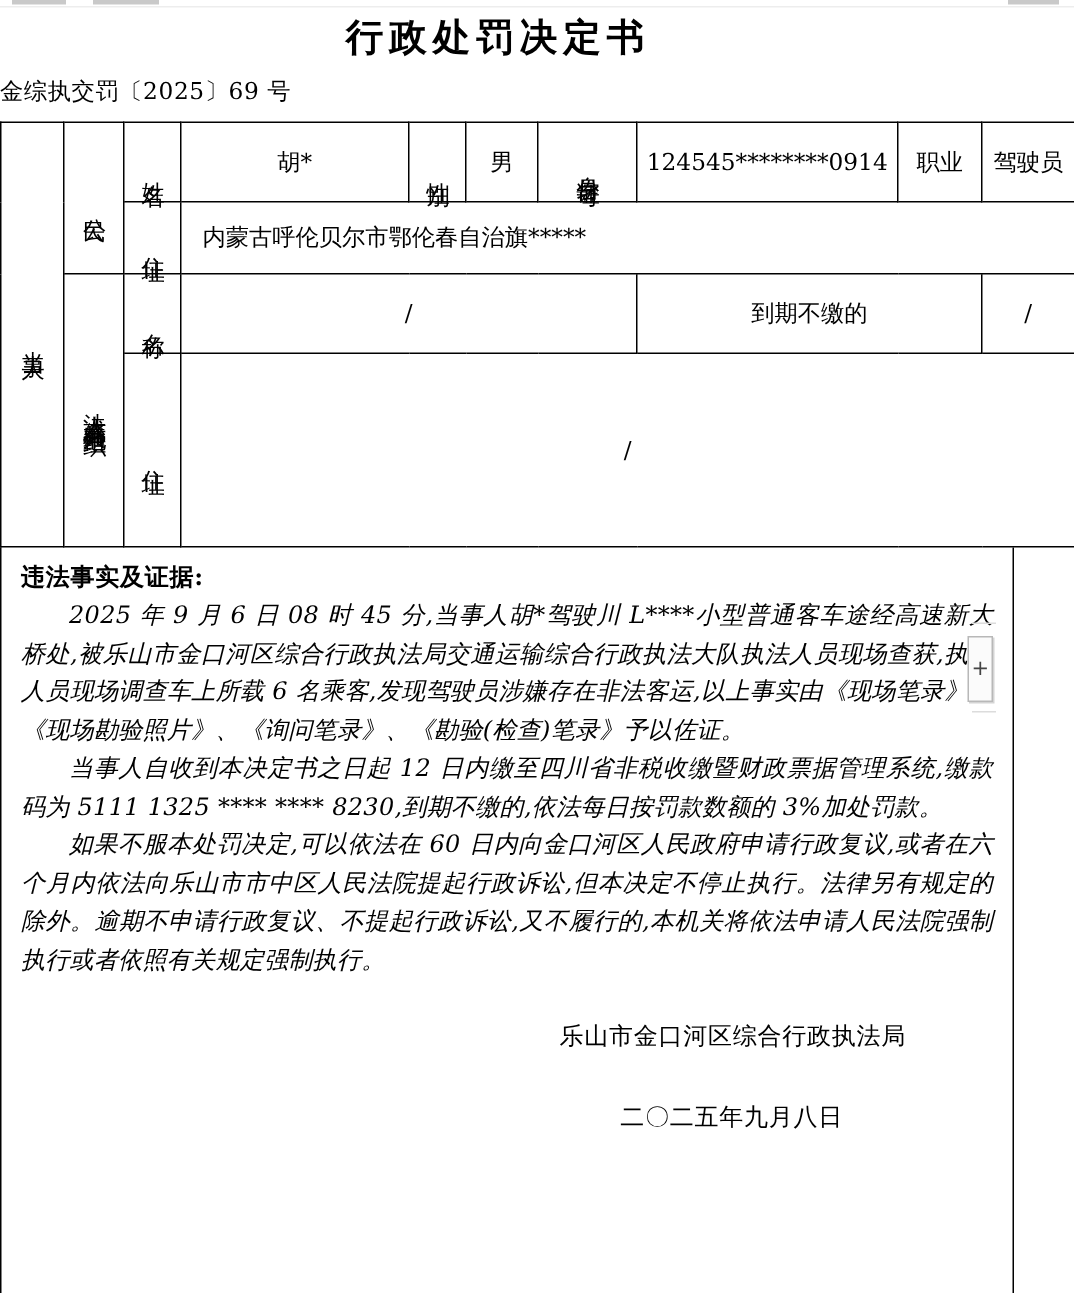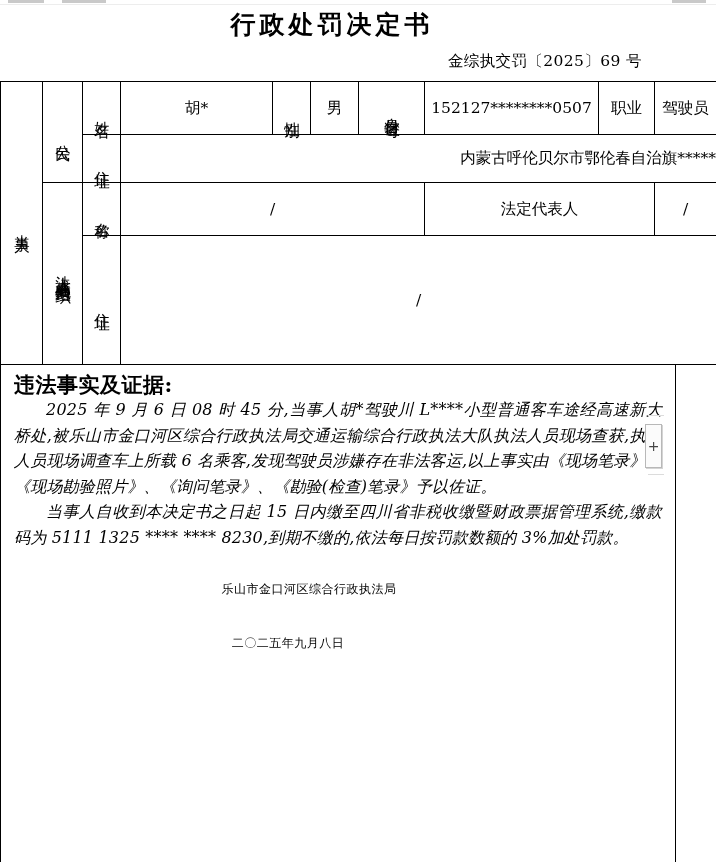--- a/index.html
+++ b/index.html
@@ -39,21 +39,20 @@
   .doc-title {
     text-align: center;
     font-size: 25px;
     font-weight: bold;
     letter-spacing: 4px;
     margin-top: 8px;
     line-height: 34px;
   }
 
   .doc-number {
-    text-align: right;
     font-size: 15.5px;
     padding-right: 22px;
     margin-top: 9px;
     letter-spacing: 0.4px;
   }
 
   
   table.party {
     border-collapse: collapse;
     table-layout: fixed;
@@ -74,57 +73,57 @@
     text-orientation: upright;
     letter-spacing: 2px;
     margin: 0 auto;
     line-height: 19px;
     display: inline-block;
   }
   .cell-value {
     padding: 0 8px;
   }
   .cell-value.left {
-    text-align: right;
-    padding-left: 24px;
+    text-align: left;
+    padding-left: 14px;
   }
   .slash {
     font-size: 15.5px;
   }
 
   
   .body-box {
     margin: 0 auto;
     width: 676px;
     border: 1px solid #000;
     border-top: none;
     box-sizing: border-box;
     padding: 7px 13px 10px 13px;
     height: 504px;
   }
   .body-heading {
-    font-size: 21px;
+    font-size: 16px;
     font-weight: bold;
     line-height: 25px;
     letter-spacing: 0.5px;
   }
   .para {
     font-size: 16px;
     line-height: 25.5px;
     text-align: justify;
     text-justify: inter-ideograph;
     text-indent: 2em;
     letter-spacing: 0.2px;
     font-style: italic;
   }
   .sign-block {
     margin-top: 26px;
-    text-align: center;
+    text-align: right;
     padding-right: 58px;
-    font-size: 12px;
+    font-size: 16px;
     line-height: 26px;
     letter-spacing: 0.5px;
   }
   .sign-date {
     padding-right: 42px;
     margin-top: 28px;
   }
 
   
   .side-plus {
@@ -192,57 +191,58 @@
         <span class="vlabel">姓名</span>
       </td>
       <td class="cell-value">胡*</td>
       <td>
         <span class="vlabel">性别</span>
       </td>
       <td class="cell-value">男</td>
       <td>
         <span class="vlabel">身份证号</span>
       </td>
-      <td class="cell-value">152127********0507</td>
+      <td class="cell-value">124545********0914</td>
       <td>职业</td>
       <td>驾驶员</td>
     </tr>
 
     <tr>
       <td style="height:47px">
         <span class="vlabel">住址</span>
       </td>
       <td colspan="7" class="cell-value left">内蒙古呼伦贝尔市鄂伦春自治旗*****</td>
     </tr>
 
     <tr>
       <td rowspan="2">
         <span class="vlabel">法人或者其他组织</span>
       </td>
       <td style="height:52px">
         <span class="vlabel">名称</span>
       </td>
       <td colspan="4" class="cell-value slash">/</td>
-      <td colspan="2" class="cell-value">法定代表人</td>
+      <td colspan="2" class="cell-value">到期不缴的</td>
       <td colspan="2" class="cell-value slash">/</td>
     </tr>
 
     <tr>
       <td style="height:128px">
         <span class="vlabel">住址</span>
       </td>
       <td colspan="7" class="cell-value slash">/</td>
     </tr>
   </tbody>
     </table>
 
   <div class="body-box">
     <div class="body-heading">违法事实及证据:</div>
     <div class="para">2025 年 9 月 6 日 08 时 45 分,当事人胡*驾驶川 L****小型普通客车途经高速新大桥处,被乐山市金口河区综合行政执法局交通运输综合行政执法大队执法人员现场查获,执法人员现场调查车上所载 6 名乘客,发现驾驶员涉嫌存在非法客运,以上事实由《现场笔录》、《现场勘验照片》、《询问笔录》、《勘验(检查)笔录》予以佐证。</div>
-    <div class="para">当事人自收到本决定书之日起 15 日内缴至四川省非税收缴暨财政票据管理系统,缴款码为 5111 1325 **** **** 8230,到期不缴的,依法每日按罚款数额的 3%加处罚款。</div>
+    <div class="para">当事人自收到本决定书之日起 12 日内缴至四川省非税收缴暨财政票据管理系统,缴款码为 5111 1325 **** **** 8230,到期不缴的,依法每日按罚款数额的 3%加处罚款。</div>
+    <div class="para">如果不服本处罚决定,可以依法在 60 日内向金口河区人民政府申请行政复议,或者在六个月内依法向乐山市市中区人民法院提起行政诉讼,但本决定不停止执行。法律另有规定的除外。逾期不申请行政复议、不提起行政诉讼,又不履行的,本机关将依法申请人民法院强制执行或者依照有关规定强制执行。</div>
 
     <div class="sign-block">
       <div>乐山市金口河区综合行政执法局</div>
       <div class="sign-date">二〇二五年九月八日</div>
     </div>
   </div>
 
   <div class="side-rule" style="top:415px"></div>
   <div class="side-plus">+</div>
   <div class="side-rule" style="top:474px"></div>

